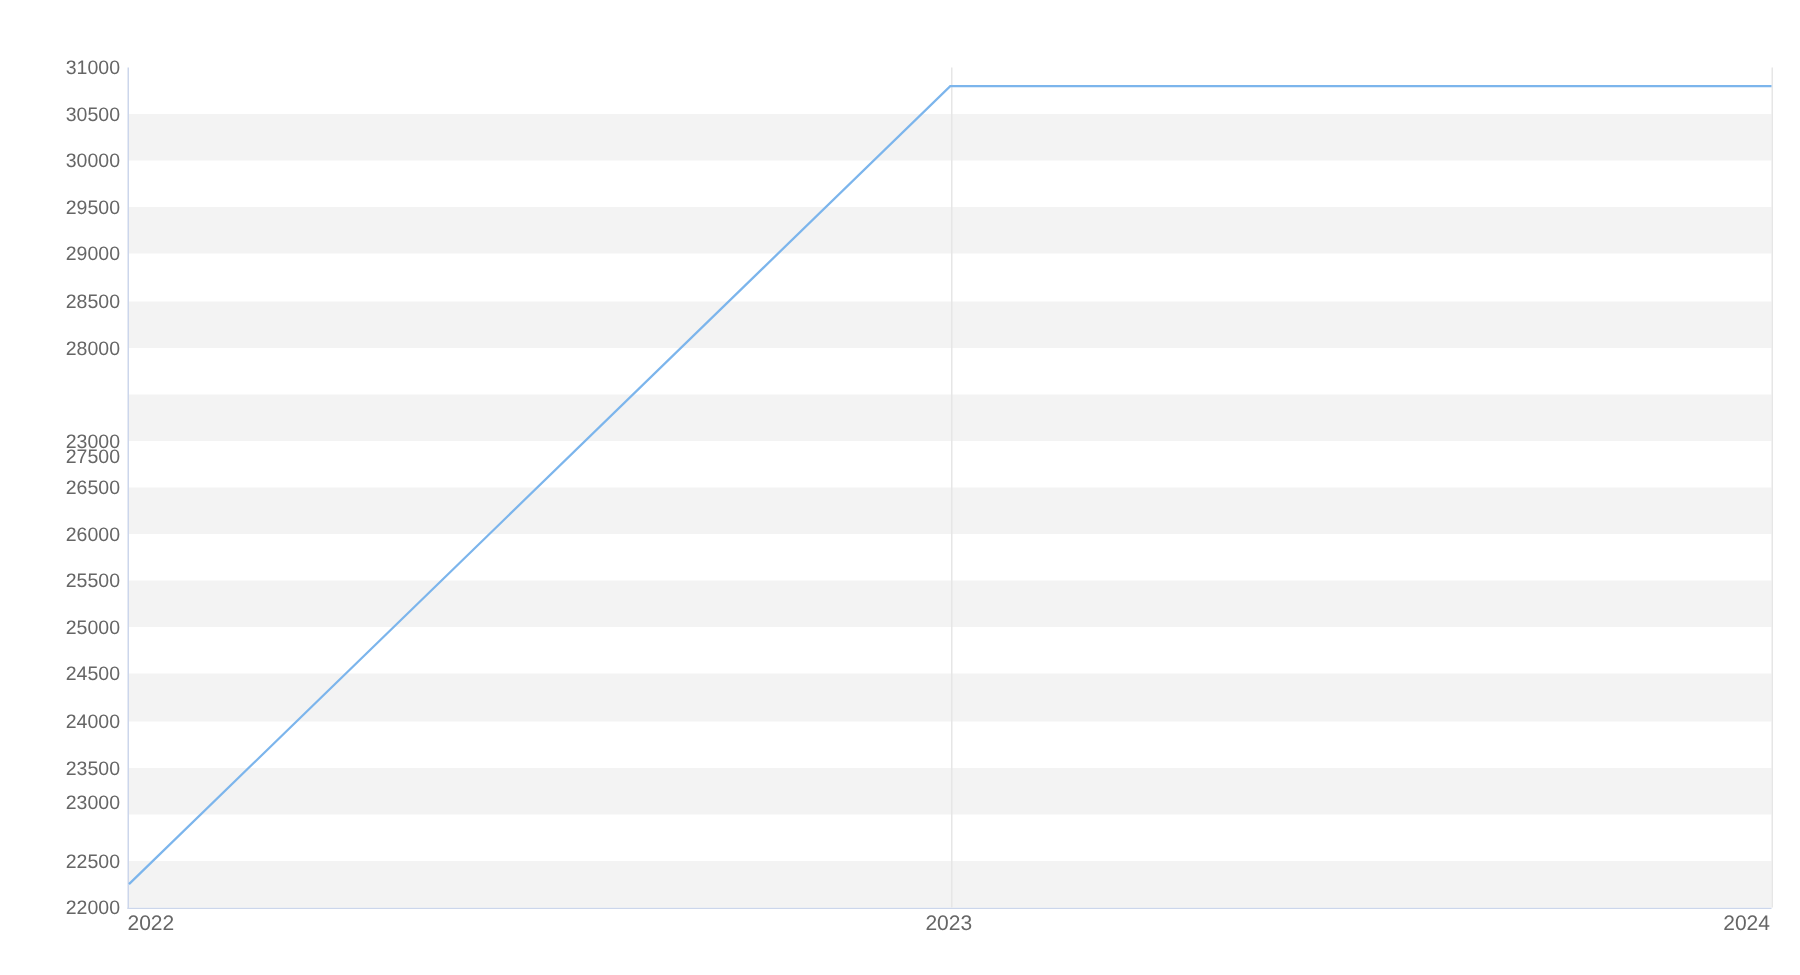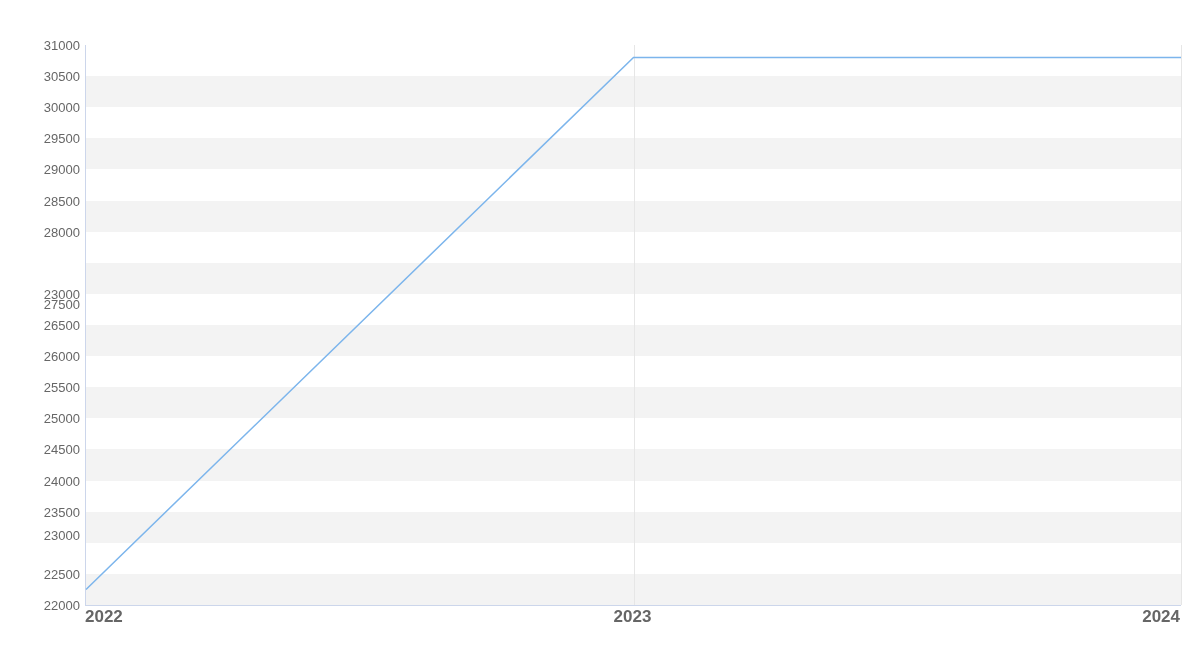--- a/index.html
+++ b/index.html
@@ -73,22 +73,22 @@
   .x-ticks {
     position: absolute;
     left: 85px;
     top: 607px;
     width: 1095px;
     height: 20px;
   }
   .x-ticks div {
     position: absolute;
     top: 0;
-    font-size: 17px;
-    font-weight: bold;
+    font-size: 14px;
+    font-weight: normal;
     color: #666666;
     transform: translateX(-50%);
   }
   svg.lines {
     position: absolute;
     left: 0;
     top: 0;
     width: 100%;
     height: 100%;
     overflow: visible;

